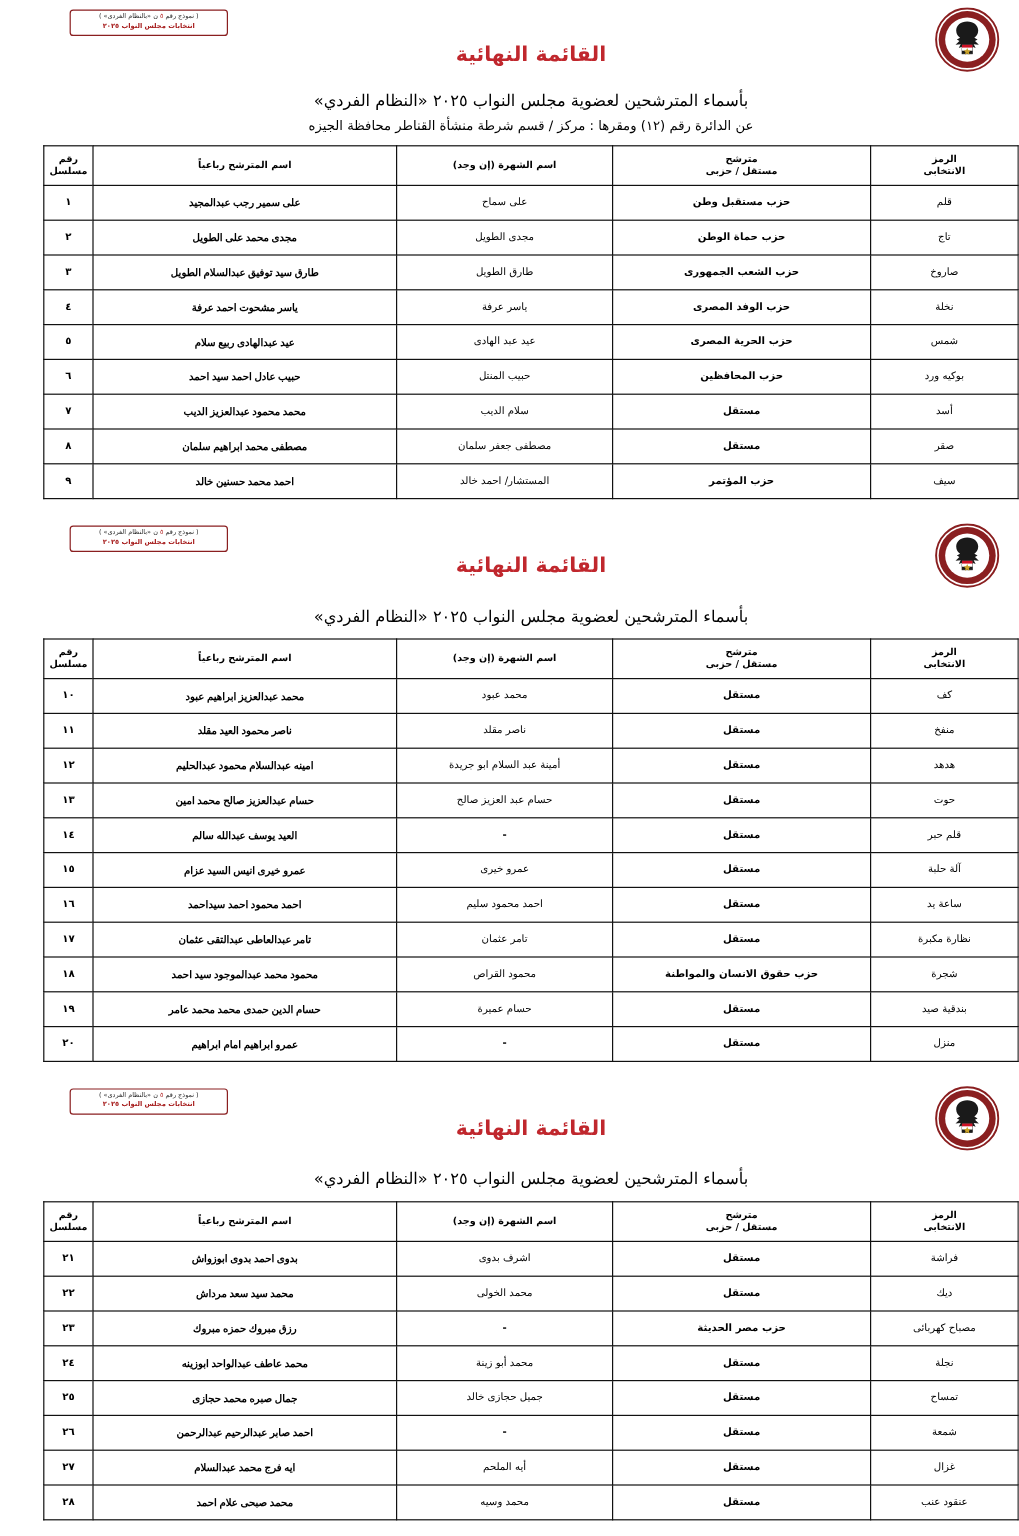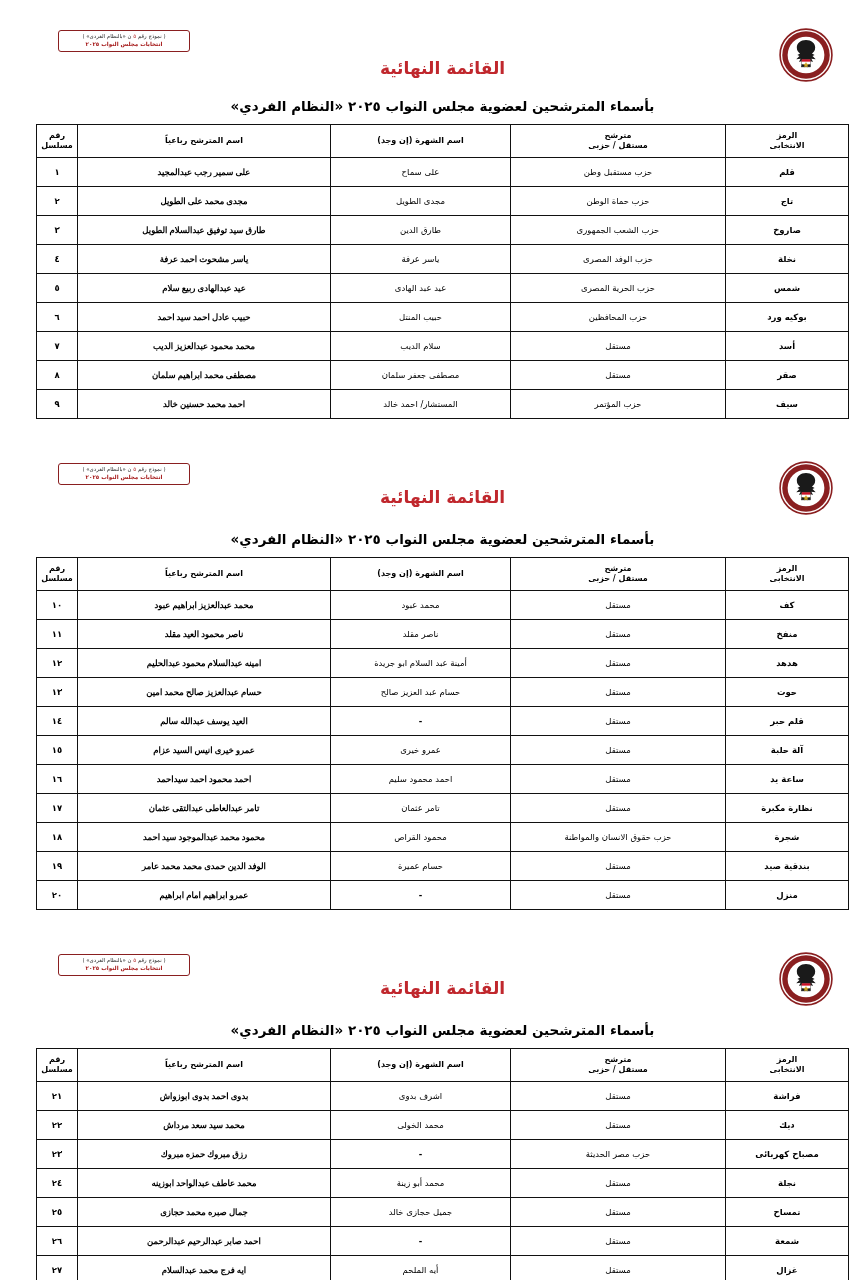--- a/index.html
+++ b/index.html
@@ -15,21 +15,21 @@
     color: #000000;
     direction: rtl;
   }
   .page {
     width: 849px;
     position: relative;
   }
   
   .section {
     position: relative;
-    padding-top: 22px;
+    padding-top: 0;
     margin-left: 36px;
   }
   .section-head {
     position: relative;
     height: 62px;
   }
   
   .stamp-box {
     position: absolute;
     left: 22px;
@@ -71,21 +71,21 @@
     font-weight: bold;
     font-size: 17px;
     letter-spacing: 0px;
     margin: 0;
     padding-top: 36px;
   }
   .section.compact .title-main { padding-top: 32px; }
 
   .title-sub {
     text-align: center;
-    font-weight: bold;
+    font-weight: normal;
     font-size: 13.5px;
     color: #000;
     margin: 14px 0 0 0;
   }
   .title-sub2 {
     text-align: center;
     font-size: 11px;
     color: #000;
     margin: 6px 0 0 0;
   }
@@ -116,23 +116,23 @@
     line-height: 1.3;
   }
   table.cand th.c-seq, table.cand td.c-seq { width: 36px; }
   table.cand th.c-name, table.cand td.c-name { width: 248px; text-align: center; }
   table.cand th.c-fame, table.cand td.c-fame { width: 175px; }
   table.cand th.c-party, table.cand td.c-party { width: 210px; }
   table.cand th.c-symbol, table.cand td.c-symbol { width: 118px; }
 
   td.c-seq { font-size: 8.5px; font-weight: bold; }
   td.c-name { font-weight: bold; font-family: Liberation Serif, serif; }
-  td.c-symbol { font-weight: bold; }
+  td.c-symbol { font-weight: normal; }
   td.c-fame { font-weight: normal; }
-  td.c-party { font-weight: normal; }
+  td.c-party { font-weight: bold; }
   td.dash { font-weight: bold; }
   .spacer-14 { height: 14px; }
 </style>
 </head>
 <body>
 
 <div class="page">
   <div id="sections-root">
   <div class="section">
     <div class="section-head">
@@ -156,20 +156,21 @@
           <rect x="42" y="67.2" width="16" height="4.8" fill="#1a1a1a"></rect>
           <path d="M50 63 l1.6 3.4 3.7 .5 -2.7 2.6 .7 3.7 -3.3 -1.8 -3.3 1.8 .7 -3.7 -2.7 -2.6 3.7 -.5 Z" fill="#c9a227"></path>
           <text x="50" y="13" text-anchor="middle" font-size="6" fill="#ffffff" font-family="DejaVu Sans, sans-serif"></text>
         </svg>
       </div>
 
       <h1 class="title-main">القائمة النهائية</h1>
     </div>
 
     <h2 class="title-sub">بأسماء المترشحين لعضوية مجلس النواب ٢٠٢٥ «النظام الفردي»</h2>
+    <div class="title-sub2">عن الدائرة رقم (١٢)   ومقرها : مركز / قسم شرطة  منشأة القناطر    محافظة الجيزه</div>
 
     <table class="cand">
       <thead>
         <tr>
           <th class="c-symbol">
             <div>الرمز</div>
             <div>الانتخابى</div>
           </th>
           <th class="c-party">
             <div>مترشح</div>
@@ -194,21 +195,21 @@
             <tr>
               <td class="c-symbol">تاج</td>
               <td class="c-party">حزب حماة الوطن</td>
               <td class="c-fame">مجدى الطويل</td>
               <td class="c-name">مجدى محمد على الطويل</td>
               <td class="c-seq">٢</td>
             </tr>
             <tr>
               <td class="c-symbol">صاروخ</td>
               <td class="c-party">حزب الشعب الجمهورى</td>
-              <td class="c-fame">طارق الدين</td>
+              <td class="c-fame">طارق الطويل</td>
               <td class="c-name">طارق سيد توفيق عبدالسلام الطويل</td>
               <td class="c-seq">٣</td>
             </tr>
             <tr>
               <td class="c-symbol">نخلة</td>
               <td class="c-party">حزب الوفد المصرى</td>
               <td class="c-fame">ياسر عرفة</td>
               <td class="c-name">ياسر مشحوت احمد عرفة</td>
               <td class="c-seq">٤</td>
             </tr>
@@ -362,21 +363,21 @@
               <td class="c-symbol">شجرة</td>
               <td class="c-party">حزب حقوق الانسان والمواطنة</td>
               <td class="c-fame">محمود القراص</td>
               <td class="c-name">محمود محمد عبدالموجود سيد احمد</td>
               <td class="c-seq">١٨</td>
             </tr>
             <tr>
               <td class="c-symbol">بندقية صيد</td>
               <td class="c-party">مستقل</td>
               <td class="c-fame">حسام عميرة</td>
-              <td class="c-name">الوفد الدين حمدى محمد محمد عامر</td>
+              <td class="c-name">حسام الدين حمدى محمد محمد عامر</td>
               <td class="c-seq">١٩</td>
             </tr>
             <tr>
               <td class="c-symbol">منزل</td>
               <td class="c-party">مستقل</td>
               <td class="c-fame dash">-</td>
               <td class="c-name">عمرو ابراهيم امام ابراهيم</td>
               <td class="c-seq">٢٠</td>
             </tr>
           </tbody>

